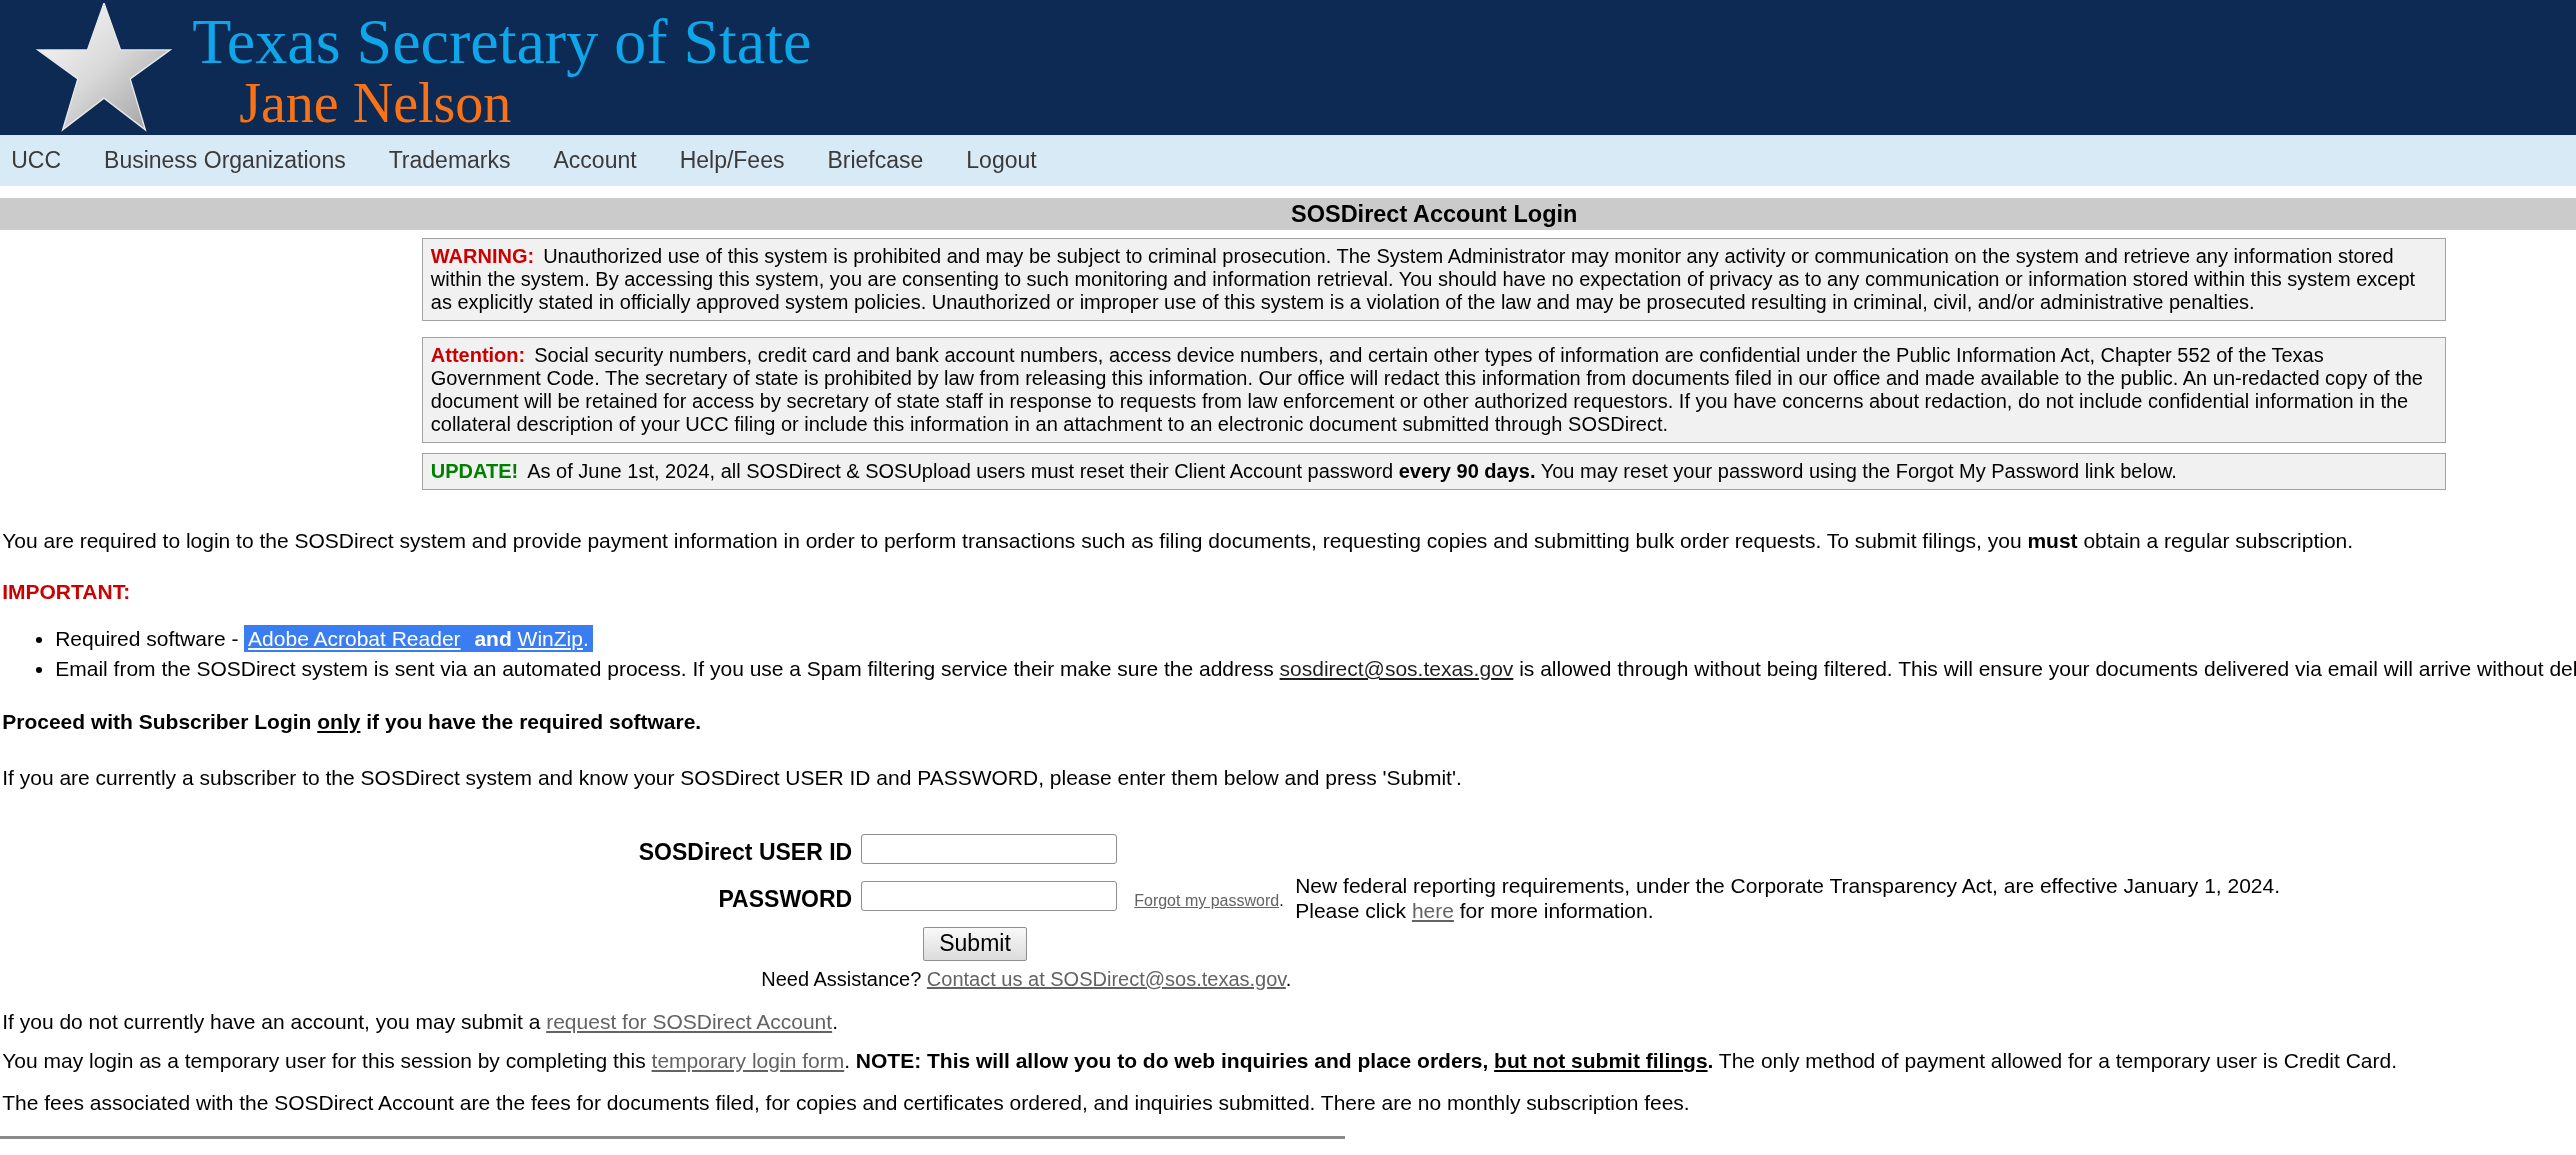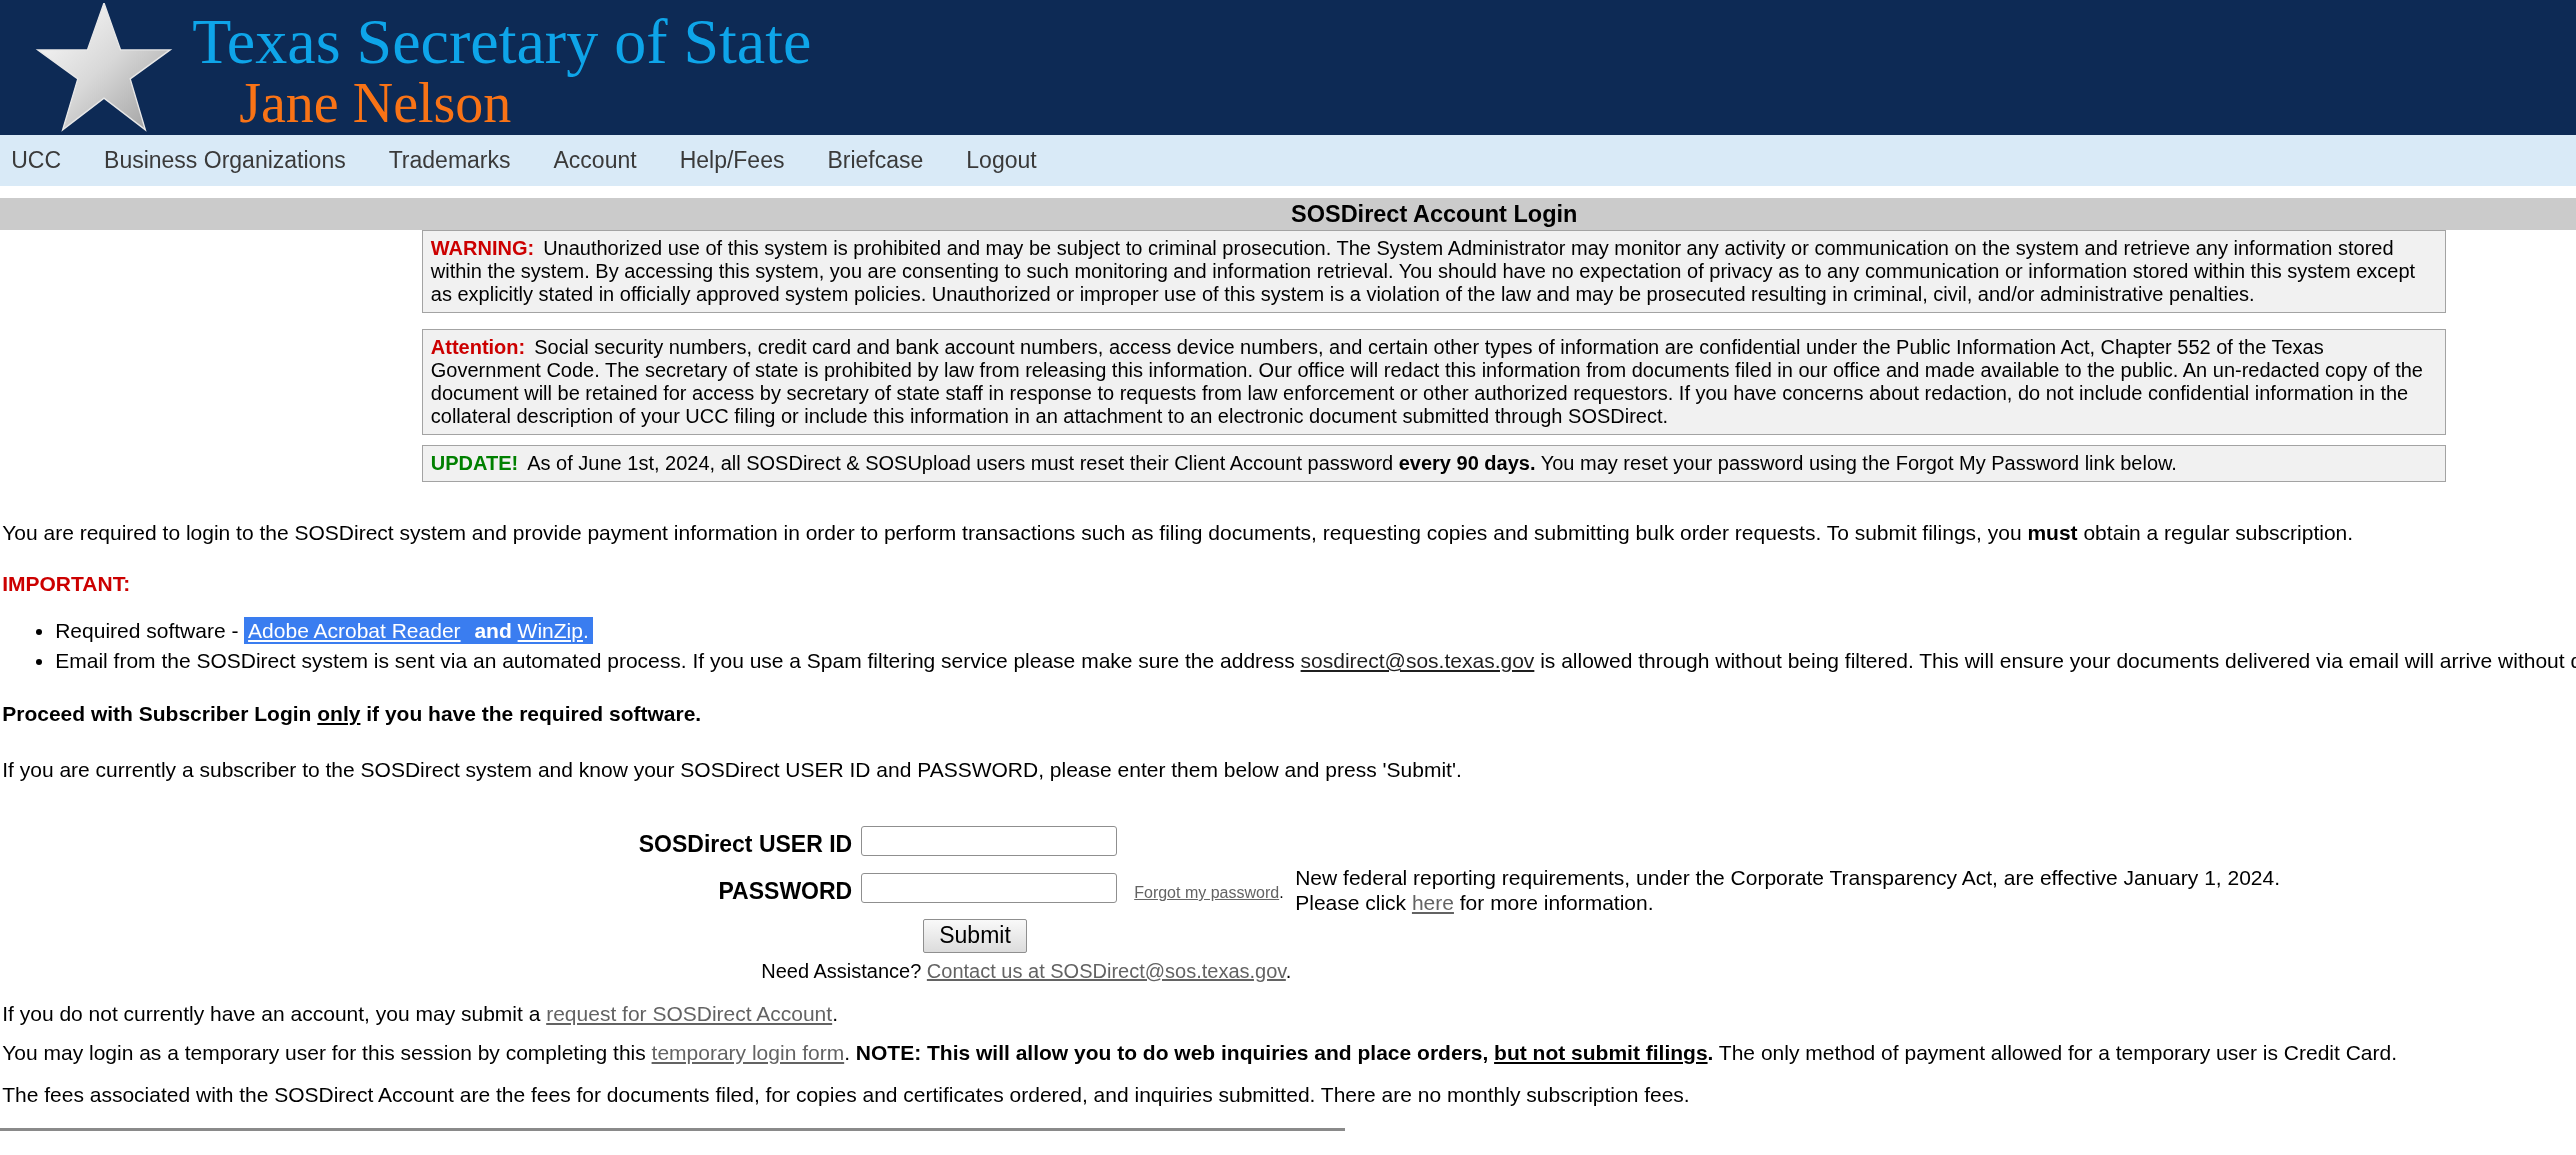--- a/index.html
+++ b/index.html
@@ -32,21 +32,21 @@
   .nav span { cursor:default; }
 
   
   .title-bar {
     margin-top:12px; height:32px; background:#cbcbcb;
     text-align:center; font-weight:bold; font-size:23.5px; line-height:32px;
   }
 
   
   .notice {
-    width:2024px; margin:0 auto 0 auto;
+    width:2024px; margin:8px auto 0 auto;
     border:0.8px solid #a3a3a3; background:#f1f1f1;
     padding:6px 7.6px; font-size:20px; line-height:23px;
   }
   .notice .lbl { font-weight:bold; margin-right:9px; }
   .lbl-red { color:#cc0000; }
   .lbl-green { color:#008000; }
   .notice.attention { margin-top:16px; }
   .notice.update { margin-top:10px; }
 
   
@@ -132,21 +132,21 @@
   </div>
 
   <p class="intro"><span>You are required to login to the SOSDirect system and provide payment information in order to perform transactions such as filing documents, requesting copies and submitting bulk order requests. To submit filings, you </span><b>must</b><span> obtain a regular subscription.</span></p>
 
   <div class="important-h">IMPORTANT:</div>
   <ul class="req">
     <li>
       <span>Required software - </span><span class="selection"><a class="sel-link">Adobe Acrobat Reader</a><b> and </b><a class="sel-link">WinZip</a><span>.</span></span>
     </li>
     <li>
-      <span>Email from the SOSDirect system is sent via an automated process. If you use a Spam filtering service please make sure the address </span><a class="dark-link">sosdirect@sos.texas.gov</a><span> is allowed through without being filtered. This will ensure your documents delivered via email will arrive without delay and without</span>
+      <span>Email from the SOSDirect system is sent via an automated process. If you use a Spam filtering service their make sure the address </span><a class="dark-link">sosdirect@sos.texas.gov</a><span> is allowed through without being filtered. This will ensure your documents delivered via email will arrive without delay and without</span>
     </li>
   </ul>
 
   <p class="proceed"><span>Proceed with Subscriber Login </span><span class="u">only</span><span> if you have the required software.</span></p>
 
   <p class="subscriber">If you are currently a subscriber to the SOSDirect system and know your SOSDirect USER ID and PASSWORD, please enter them below and press 'Submit'.</p>
 
   <div class="form-cluster">
     <div class="f-label" style="top:4.6px;">SOSDirect USER ID</div>
     <input class="f-input" style="top: 0px;" type="text" value="">

